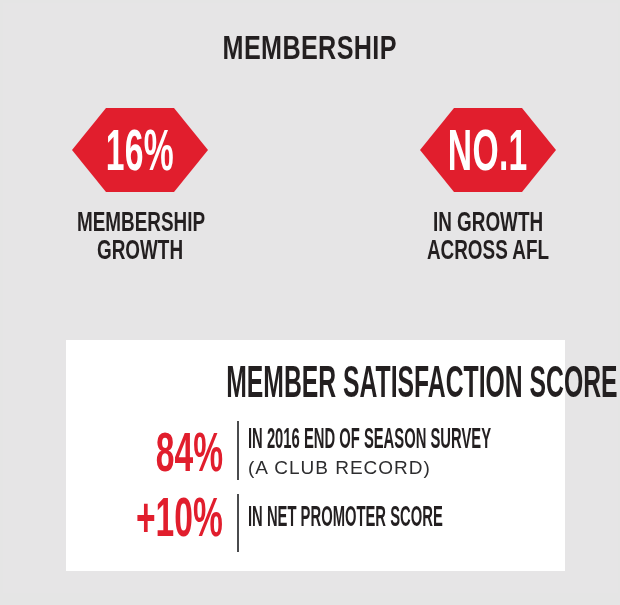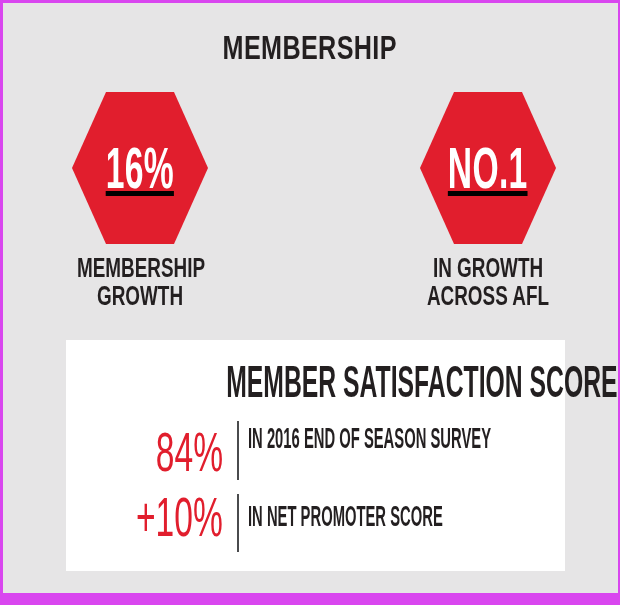--- a/index.html
+++ b/index.html
@@ -5,54 +5,54 @@
   :root{
     --accent-red:#e11e2d;
     --panel-gray:#e6e5e6;
     --card-white:#ffffff;
     --text-black:#231f20;
     --divider-gray:#4a4b4d;
   }
   *{margin:0;padding:0;box-sizing:border-box;}
   html,body{background:#ffffff;}
   body{font-family:"Liberation Sans", sans-serif; -webkit-font-smoothing:antialiased;}
-  .page{position:relative;width:620px;height:605px;background:#d946ef;overflow:hidden;padding-left:20px;}
+  .page{position:relative;width:620px;height:605px;background:#e5e5e5;overflow:hidden;padding-left:20px;}
   .bg-panel{position:absolute;left:3px;top:3px;width:615px;height:590px;background:var(--panel-gray);}
 
   
   .sq{display:inline-block;white-space:nowrap;}
   .sq-c{transform-origin:50% 50%;}
   .sq-l{transform-origin:0 50%;}
   .sq-r{transform-origin:100% 50%;}
 
   .main-title{position:absolute;top:30px;left:0;width:620px;text-align:center;
     font-size:34px;font-weight:700;line-height:34px;color:var(--text-black);letter-spacing:0.5px;}
   .main-title .sq{transform:scaleX(0.74);}
 
   .hex-col{position:absolute;top:92px;width:180px;text-align:center;}
   .hex-col.c1{left:50px;} .hex-col.c2{left:220px;} .hex-col.c3{left:398px;}
-  .hex{width:136px;height:152px;margin:0 auto;background:var(--accent-red);
+  .hex{width:136px;height:84px;margin:16px auto;background:var(--accent-red);
     clip-path:polygon(0% 50%,25% 0%,75% 0%,100% 50%,75% 100%,25% 100%);
-    display:flex;align-items:center;justify-content:center;text-decoration:underline;}
+    display:flex;align-items:center;justify-content:center;}
   .hex-value{font-size:58px;font-weight:700;color:#ffffff;line-height:1;letter-spacing:0.5px;
     transform:scaleX(0.58);transform-origin:50% 50%;white-space:nowrap;display:inline-block;}
   .hex-label{margin-top:10px;font-size:27px;font-weight:700;line-height:28px;color:var(--text-black);}
   .hex-label span{display:block;transform:scaleX(0.70);transform-origin:50% 50%;white-space:nowrap;}
 
   .retention{position:absolute;top:296px;left:0;width:620px;text-align:center;
     font-size:20px;font-weight:400;color:#3f3f41;line-height:24px;}
   .retention .sq{transform:scaleX(0.72);}
 
   .card{position:absolute;left:66px;top:340px;width:499px;height:231px;background:var(--card-white);}
   .card-title{position:absolute;top:20px;left:0;width:100%;text-align:center;
     font-size:45px;font-weight:700;line-height:43px;color:var(--text-black);}
   .card-title .sq{transform:scaleX(0.55);}
 
   .stat-value{position:absolute;left:0;width:157px;text-align:right;
-    font-size:56px;font-weight:400;line-height:56px;color:var(--accent-red);}
+    font-size:56px;font-weight:700;line-height:56px;color:var(--accent-red);}
   .stat-value .sq{transform:scaleX(0.60);}
   .stat-value.v1{top:84px;} .stat-value.v2{top:149px;}
 
   .vdivider{position:absolute;left:171px;width:2px;background:var(--divider-gray);}
   .vdivider.d1{top:81px;height:59px;} .vdivider.d2{top:154px;height:58px;}
 
   .stat-line{position:absolute;left:182px;color:var(--text-black);}
   .stat-line.bold-line{font-size:29px;font-weight:700;line-height:29px;}
   .stat-line.bold-line .sq{transform:scaleX(0.51);}
   .stat-line.l1a{top:84px;} .stat-line.l2a{top:162px;}
@@ -96,20 +96,21 @@
       <span class="sq sq-c">MEMBER SATISFACTION SCORE</span>
     </div>
 
     <div class="stat-value v1">
       <span class="sq sq-r">84%</span>
     </div>
     <div class="vdivider d1"></div>
     <div class="stat-line bold-line l1a">
       <span class="sq sq-l">IN 2016 END OF SEASON SURVEY</span>
     </div>
+    <div class="stat-line light-line">(A CLUB RECORD)</div>
 
     <div class="stat-value v2">
       <span class="sq sq-r">+10%</span>
     </div>
     <div class="vdivider d2"></div>
     <div class="stat-line bold-line l2a">
       <span class="sq sq-l">IN NET PROMOTER SCORE</span>
     </div>
   </div>
 </div>

